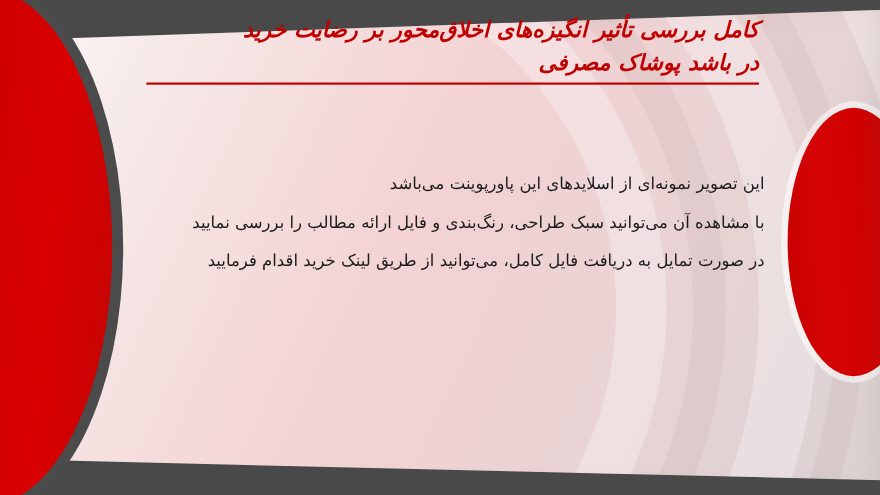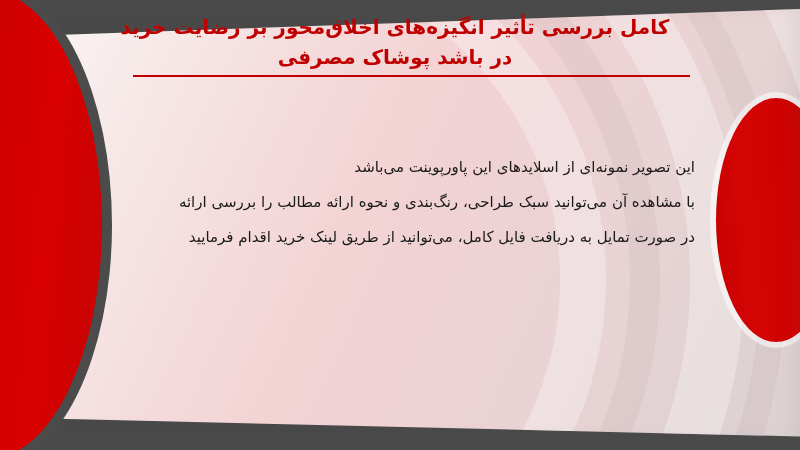--- a/index.html
+++ b/index.html
@@ -110,22 +110,23 @@
     border-radius: 50%;
     background: rgba(255,255,255,0.55);
   }
 
   
   .title-block {
     position: absolute;
     right: 110px;
     top: 12px;
     width: 590px;
-    text-align: center;
+    text-align: right;
     direction: rtl;
+    font-style: italic;
   }
   .title-line {
     color: #c00000;
     font-size: 20px;
     font-weight: bold;
     line-height: 30px;
     white-space: nowrap;
     letter-spacing: 0px;
   }
   .title-rule {
@@ -187,17 +188,17 @@
 
   <div class="title-block">
     <div class="title-line">کامل بررسی تأثیر انگیزه‌های اخلاق‌محور بر رضایت خرید</div>
     <div class="title-line">در باشد پوشاک مصرفی</div>
   </div>
 
   <div class="title-rule"></div>
 
   <div class="body-block">
     <div class="body-line">این تصویر نمونه‌ای از اسلایدهای این پاورپوینت می‌باشد</div>
-    <div class="body-line">با مشاهده آن می‌توانید سبک طراحی، رنگ‌بندی و نحوه ارائه مطالب را بررسی ارائه</div>
+    <div class="body-line">با مشاهده آن می‌توانید سبک طراحی، رنگ‌بندی و فایل ارائه مطالب را بررسی نمایید</div>
     <div class="body-line">در صورت تمایل به دریافت فایل کامل، می‌توانید از طریق لینک خرید اقدام فرمایید</div>
   </div>
 
 </div>
 
 </body></html>

